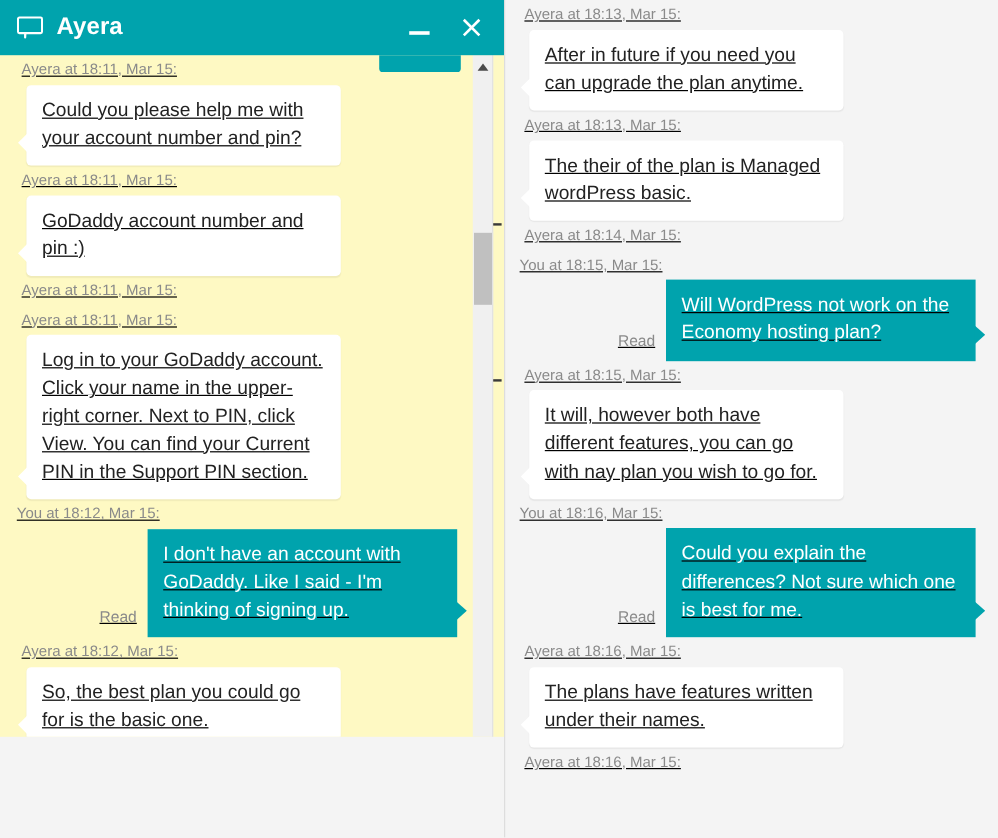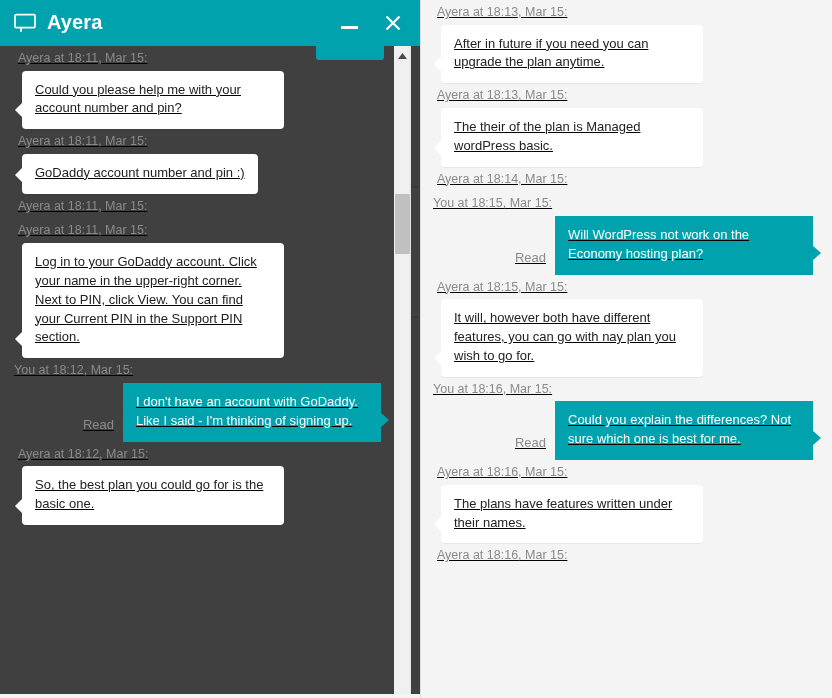--- a/index.html
+++ b/index.html
@@ -14,22 +14,22 @@
     position: relative;
     width: 832px; height: 698px;
     display: flex;
     background: #f4f4f4;
   }
 
   
   .panel-left {
     position: relative;
     width: 420px;
-    height: 694px;
-    background: #404040;
+    height: 614px;
+    background: #fef9c3;
     overflow: hidden;
     flex: 0 0 420px;
   }
   .panel-right {
     position: relative;
     width: 412px;
     height: 698px;
     background: #f4f4f4;
     overflow: hidden;
     flex: 0 0 412px;
@@ -159,21 +159,21 @@
     padding: 5px 6px 4px 0;
   }
 
   .row { display: flex; align-items: flex-end; }
   .row.out { justify-content: flex-end; }
 
   .bubble {
     position: relative;
     max-width: 262px;
     padding: 10px 13px 11px 13px;
-    font-size: 13px;
+    font-size: 16px;
     line-height: 1.45;
     word-wrap: break-word;
   }
   .bubble.in {
     background: #ffffff;
     color: #222222;
     border-radius: 4px;
     margin-left: 8px;
     box-shadow: 0 1px 1px rgba(0,0,0,0.06);
   }

